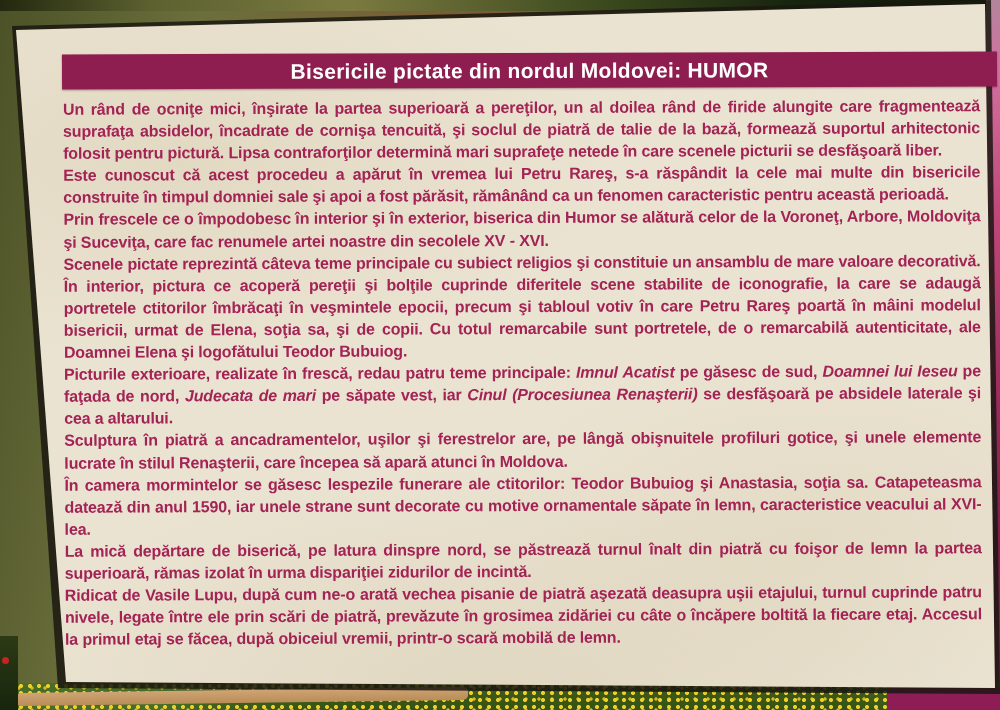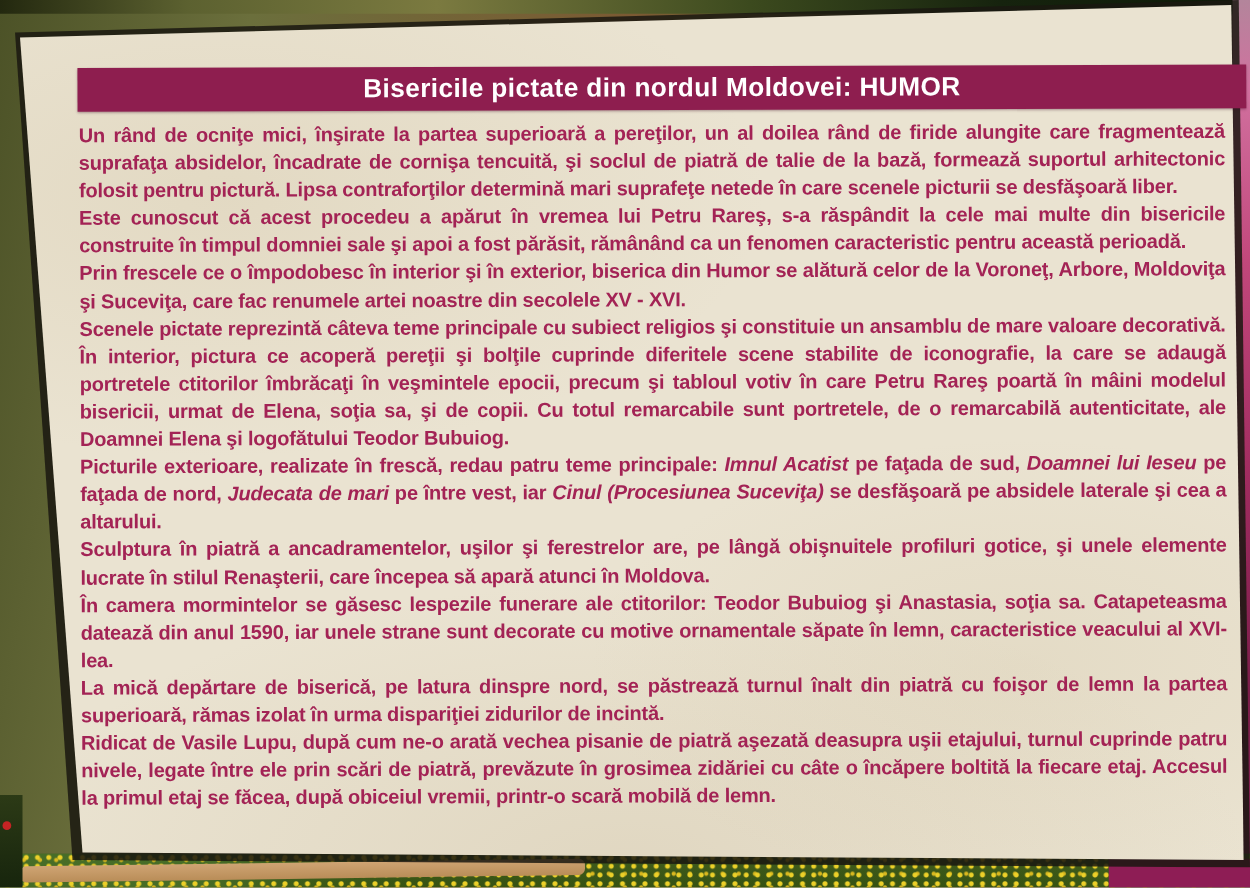--- a/index.html
+++ b/index.html
@@ -63,18 +63,18 @@
 
 <div class="abs" id="title-bar">
   <h1>Bisericile pictate din nordul Moldovei: HUMOR</h1>
 </div>
 
 <div class="abs" id="article">
     <p><span>Un rând de ocniţe mici, înşirate la partea superioară a pereţilor, un al doilea rând de firide alungite care fragmentează suprafaţa absidelor, încadrate de cornişa tencuită, şi soclul de piatră de talie de la bază, formează suportul arhitectonic folosit pentru pictură. Lipsa contraforţilor determină mari suprafeţe netede în care scenele picturii se desfăşoară liber.</span></p>
     <p><span>Este cunoscut că acest procedeu a apărut în vremea lui Petru Rareş, s-a răspândit la cele mai multe din bisericile construite în timpul domniei sale şi apoi a fost părăsit, rămânând ca un fenomen caracteristic pentru această perioadă.</span></p>
     <p><span>Prin frescele ce o împodobesc în interior şi în exterior, biserica din Humor se alătură celor de la Voroneţ, Arbore, Moldoviţa şi Suceviţa, care fac renumele artei noastre din secolele XV - XVI.</span></p>
     <p><span>Scenele pictate reprezintă câteva teme principale cu subiect religios şi constituie un ansamblu de mare valoare decorativă. În interior, pictura ce acoperă pereţii şi bolţile cuprinde diferitele scene stabilite de iconografie, la care se adaugă portretele ctitorilor îmbrăcaţi în veşmintele epocii, precum şi tabloul votiv în care Petru Rareş poartă în mâini modelul bisericii, urmat de Elena, soţia sa, şi de copii. Cu totul remarcabile sunt portretele, de o remarcabilă autenticitate, ale Doamnei Elena şi logofătului Teodor Bubuiog.</span></p>
-    <p><span>Picturile exterioare, realizate în frescă, redau patru teme principale: </span><em>Imnul Acatist</em><span> pe faţada de sud, </span><em>Doamnei lui Ieseu</em><span> pe faţada de nord, </span><em>Judecata de mari</em><span> pe între vest, iar </span><em>Cinul (Procesiunea Suceviţa)</em><span> se desfăşoară pe absidele laterale şi cea a altarului.</span></p>
+    <p><span>Picturile exterioare, realizate în frescă, redau patru teme principale: </span><em>Imnul Acatist</em><span> pe găsesc de sud, </span><em>Doamnei lui Ieseu</em><span> pe faţada de nord, </span><em>Judecata de mari</em><span> pe săpate vest, iar </span><em>Cinul (Procesiunea Renaşterii)</em><span> se desfăşoară pe absidele laterale şi cea a altarului.</span></p>
     <p><span>Sculptura în piatră a ancadramentelor, uşilor şi ferestrelor are, pe lângă obişnuitele profiluri gotice, şi unele elemente lucrate în stilul Renaşterii, care începea să apară atunci în Moldova.</span></p>
     <p><span>În camera mormintelor se găsesc lespezile funerare ale ctitorilor: Teodor Bubuiog şi Anastasia, soţia sa. Catapeteasma datează din anul 1590, iar unele strane sunt decorate cu motive ornamentale săpate în lemn, caracteristice veacului al XVI-lea.</span></p>
     <p><span>La mică depărtare de biserică, pe latura dinspre nord, se păstrează turnul înalt din piatră cu foişor de lemn la partea superioară, rămas izolat în urma dispariţiei zidurilor de incintă.</span></p>
     <p><span>Ridicat de Vasile Lupu, după cum ne-o arată vechea pisanie de piatră aşezată deasupra uşii etajului, turnul cuprinde patru nivele, legate între ele prin scări de piatră, prevăzute în grosimea zidăriei cu câte o încăpere boltită la fiecare etaj. Accesul la primul etaj se făcea, după obiceiul vremii, printr-o scară mobilă de lemn.</span></p>
   </div>
 
 </body></html>

